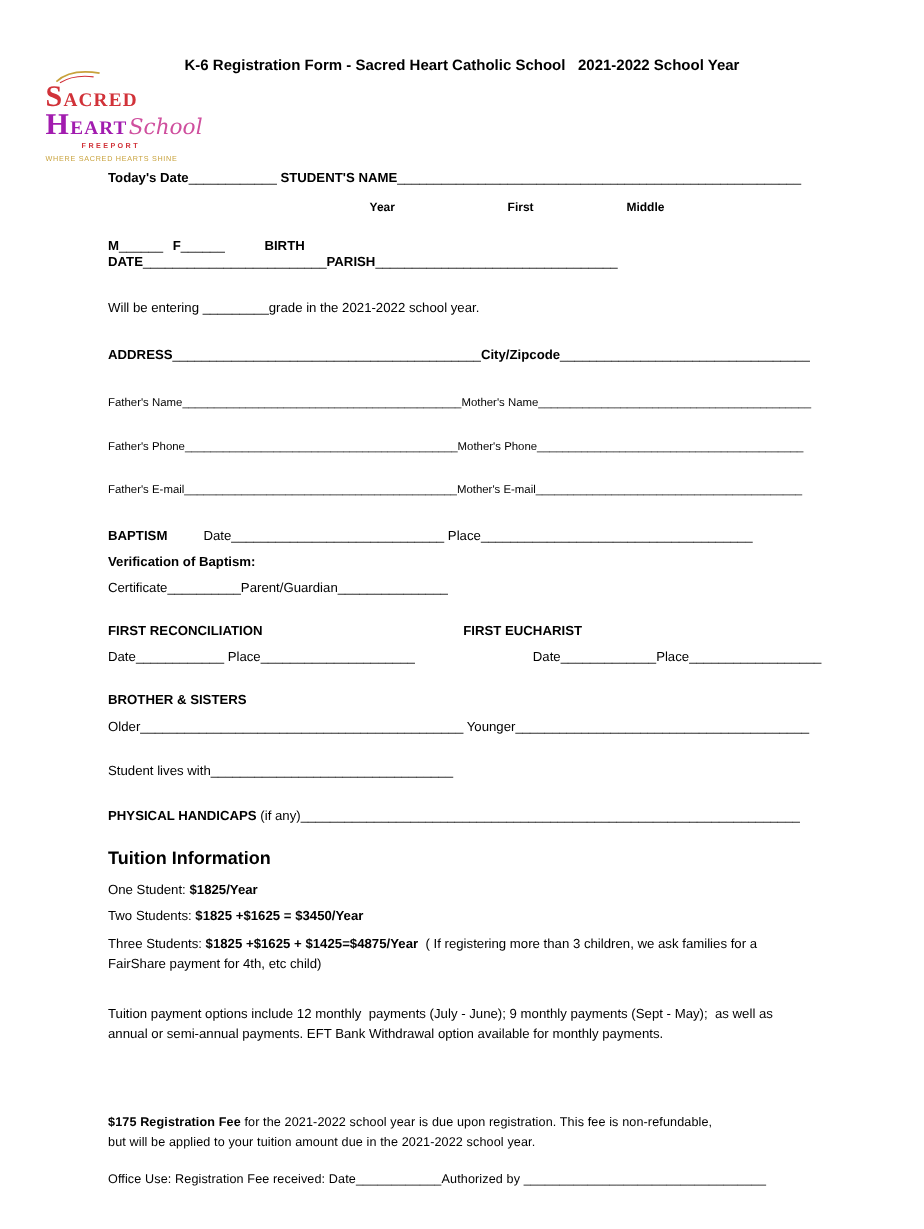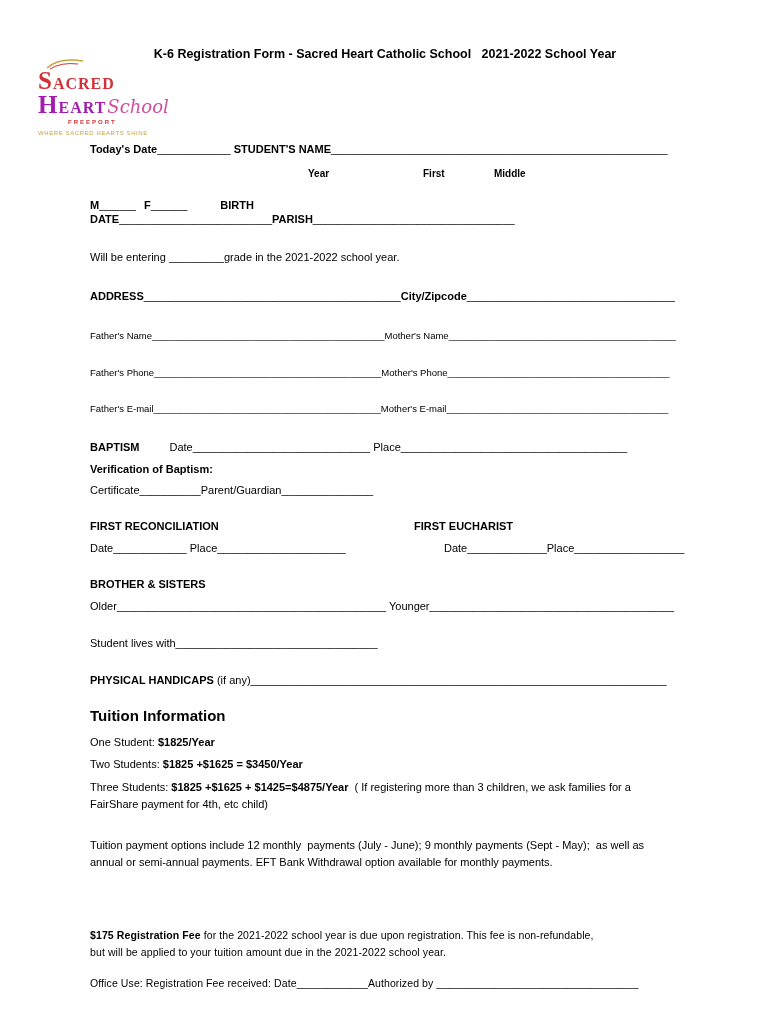--- a/index.html
+++ b/index.html
@@ -27,22 +27,22 @@
   .line { font-size:11px; line-height:14px; white-space:pre-wrap; }
   .small { font-size:9.5px; line-height:12px; }
   .b { font-weight:bold; }
   .gap-xs { display:inline-block; width:8px; }
   .gap-sm { display:inline-block; width:33px; }
   .gap-md { display:inline-block; width:30px; }
   .rel { position:relative; }
   .name-sub { position:relative; height:12px; margin-top:12px; font-size:10px; font-weight:bold; }
   .sub-last { position:absolute; left:218px; }
   .sub-first { position:absolute; left:333px; }
-  .sub-middle { position:absolute; left:404px; }
-  .abs-310 { position:absolute; left:324px; top:0; }
+  .sub-middle { position:absolute; left:432px; }
+  .abs-310 { position:absolute; left:296px; top:0; }
   .abs-307 { position:absolute; left:307px; top:0; white-space:pre-wrap;padding-left:47px; }
   .mt2{margin-top:2px}.mt7{margin-top:7px}.mt8{margin-top:8px}.mt10{margin-top:10px}
   .mt16{margin-top:16px}.mt18{margin-top:18px}.mt20{margin-top:20px}.mt22{margin-top:22px}
   .mt23{margin-top:23px}.mt24{margin-top:24px}.mt25{margin-top:25px}
   .mt27{margin-top:27px}.mt56{margin-top:56px}
   .tuition-head { font-size:15px; font-weight:bold; line-height:18px; }
   .para { font-size:11px; line-height:17px; white-space:pre-wrap; }
   .final-block { font-size:10.5px; line-height:16.5px; letter-spacing:0.1px; white-space:pre-wrap; width:515px; }
   .office-line { font-size:10.5px; line-height:14px; letter-spacing:0.1px; white-space:pre-wrap; }
 </style>

